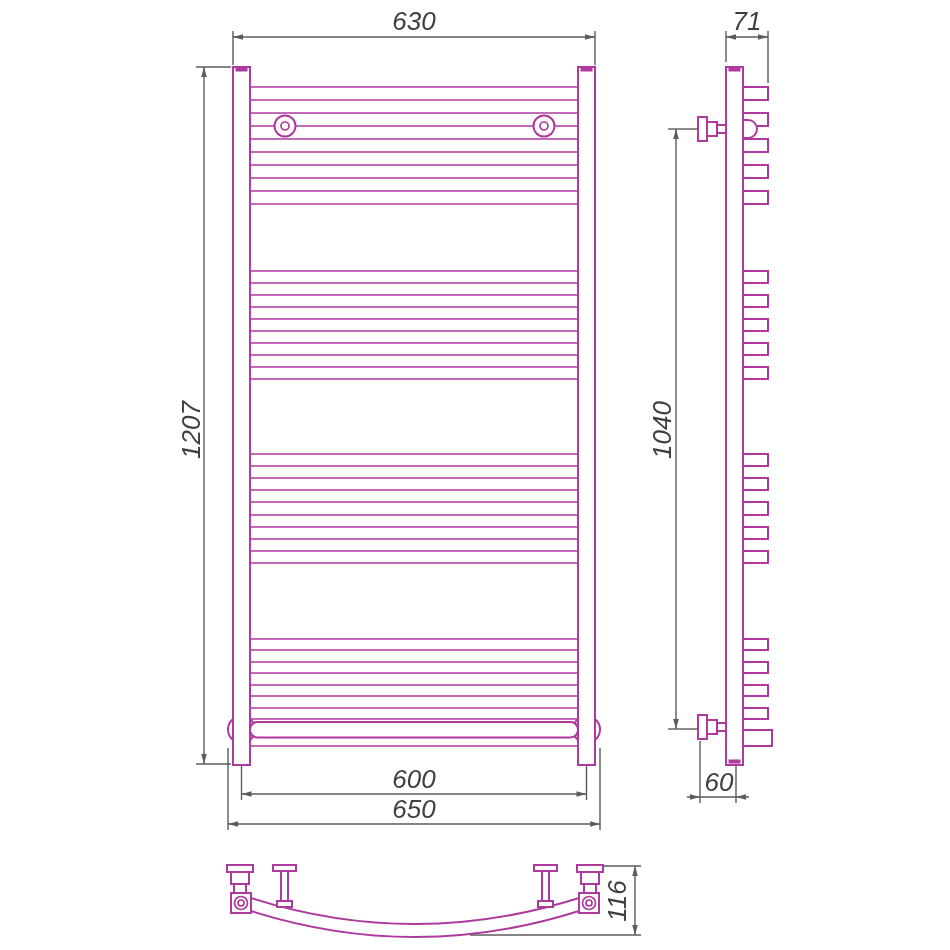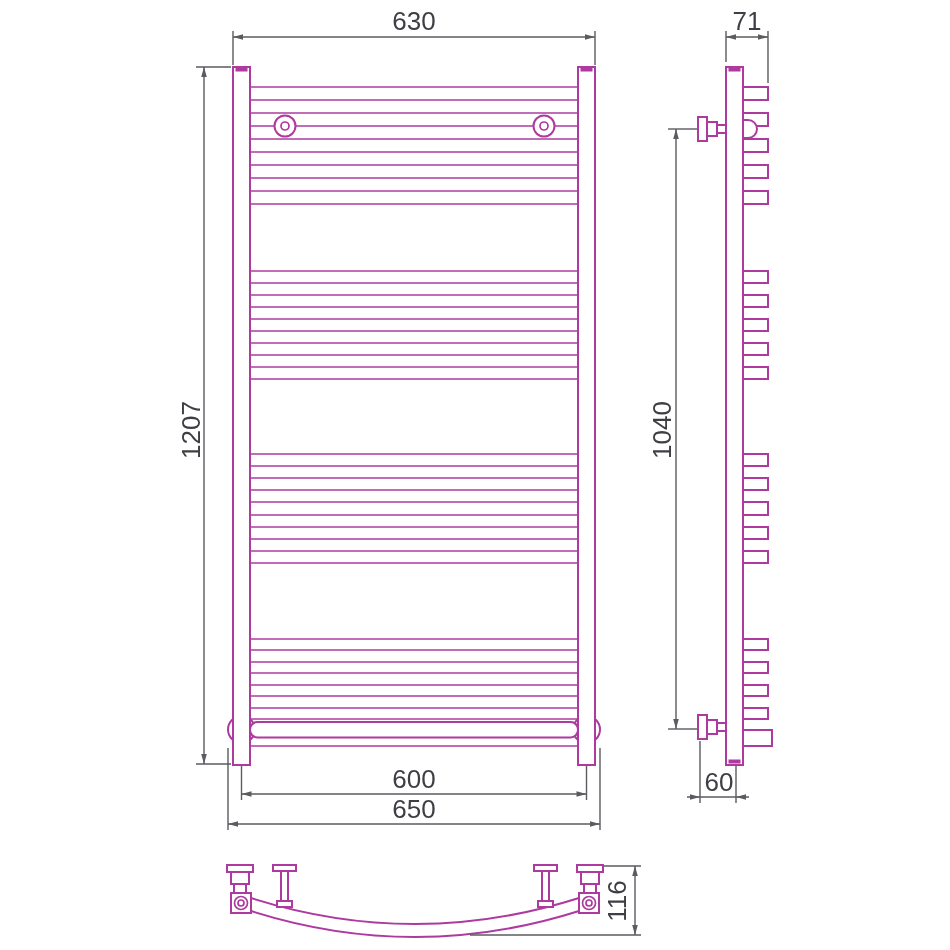--- a/index.html
+++ b/index.html
@@ -1,16 +1,16 @@
 <!DOCTYPE html>
 <html><head>
 <meta charset="utf-8">
 <style>
   html,body{margin:0;padding:0;background:#fff;}
-  .stage{width:950px;height:950px;position:relative;background:var(--c-bg,#fff);}
+  .stage{width:950px;height:950px;position:relative;background:var(--c-bg,#fff);font-style:italic;}
   svg{display:block;}
   .outline{stroke:var(--c-outline);stroke-width:2;fill:#fff;}
   .thin{stroke:var(--c-outline);stroke-width:1.7;fill:none;}
   .solidbar{fill:var(--c-outline);stroke:none;}
   .dim{stroke:var(--c-dim);stroke-width:1.4;fill:none;}
   .arrow{fill:var(--c-dim);stroke:none;}
   .lbl{fill:var(--c-text);font-family:"Liberation Sans",sans-serif;font-size:26px;text-anchor:middle;}
 </style>
 </head>
 <body>

